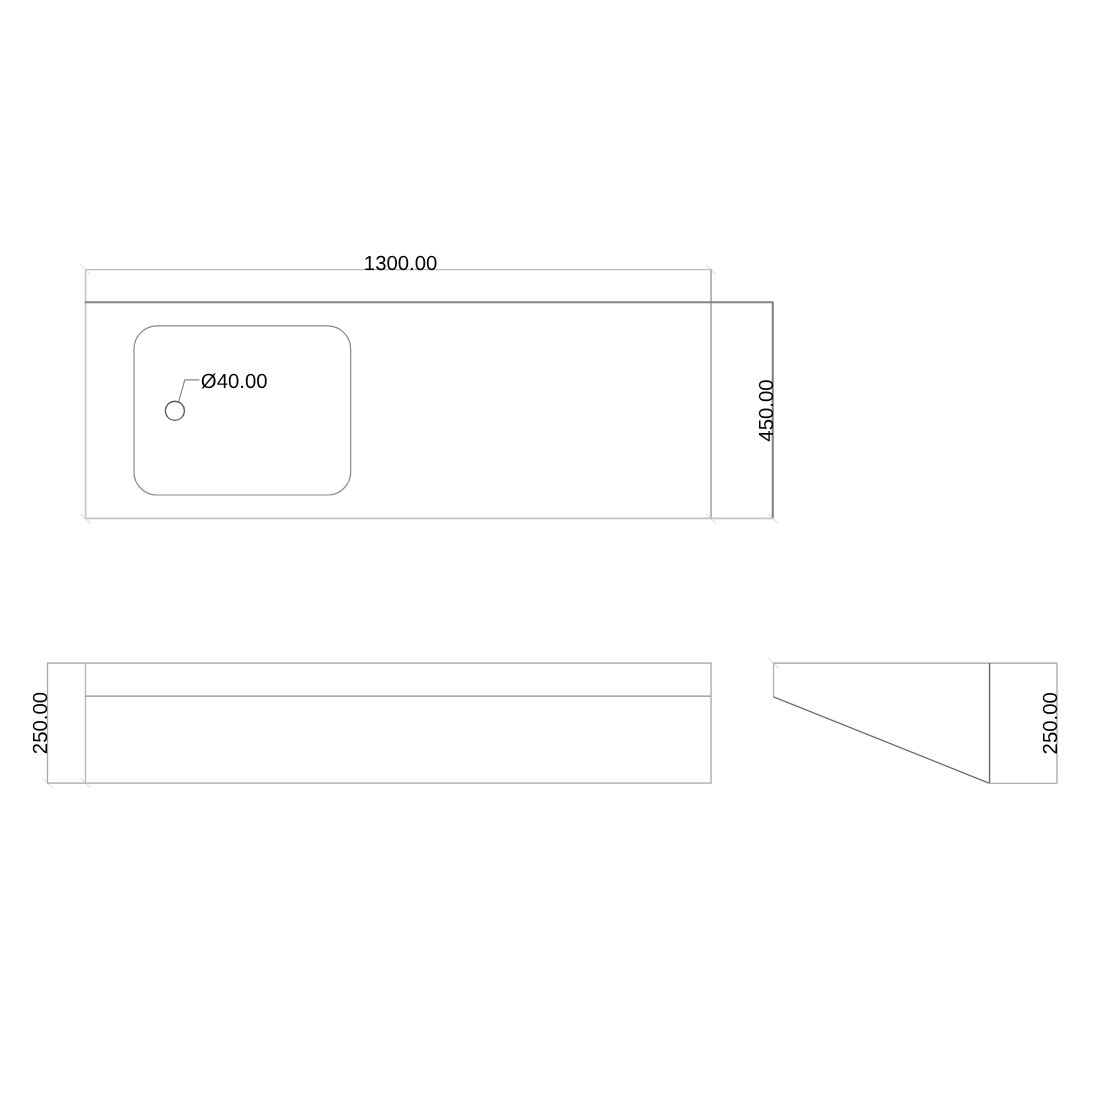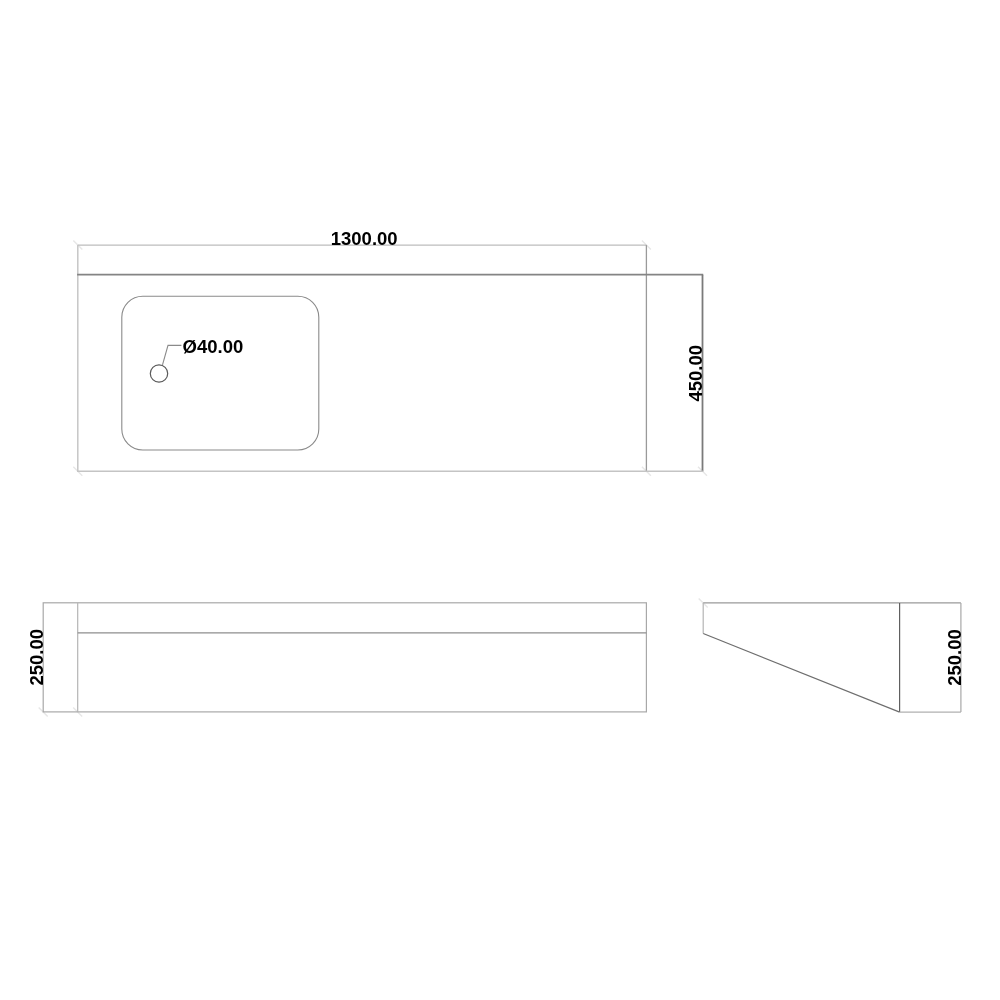--- a/index.html
+++ b/index.html
@@ -1,16 +1,16 @@
 <!DOCTYPE html>
 <html><head>
 <meta charset="utf-8">
 <style>
   html,body{margin:0;padding:0;background:#ffffff;}
-  .page{width:1000px;height:1000px;position:relative;background:#ffffff;overflow:hidden;font-weight:bold;}
+  .page{width:1000px;height:1000px;position:relative;background:#ffffff;overflow:hidden;}
   text{font-family:"Liberation Sans",sans-serif;font-size:18.5px;fill:#000000;}
 </style>
 </head>
 <body>
 <div class="page">
 <svg width="1000" height="1000" viewBox="0 0 1000 1000" xmlns="http://www.w3.org/2000/svg">
 
   <rect x="0" y="0" width="1000" height="1000" fill="#ffffff"></rect>
 
   <g stroke="#e7e7e7" stroke-width="1.4">

